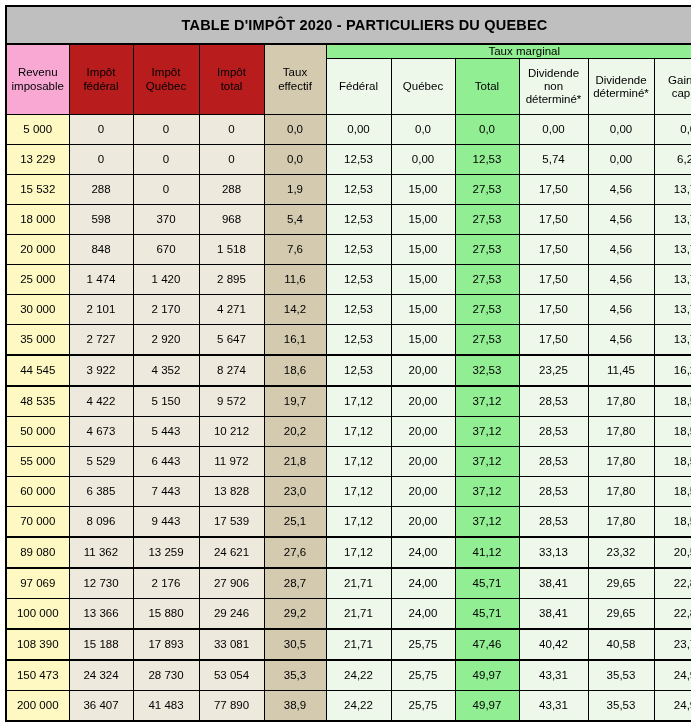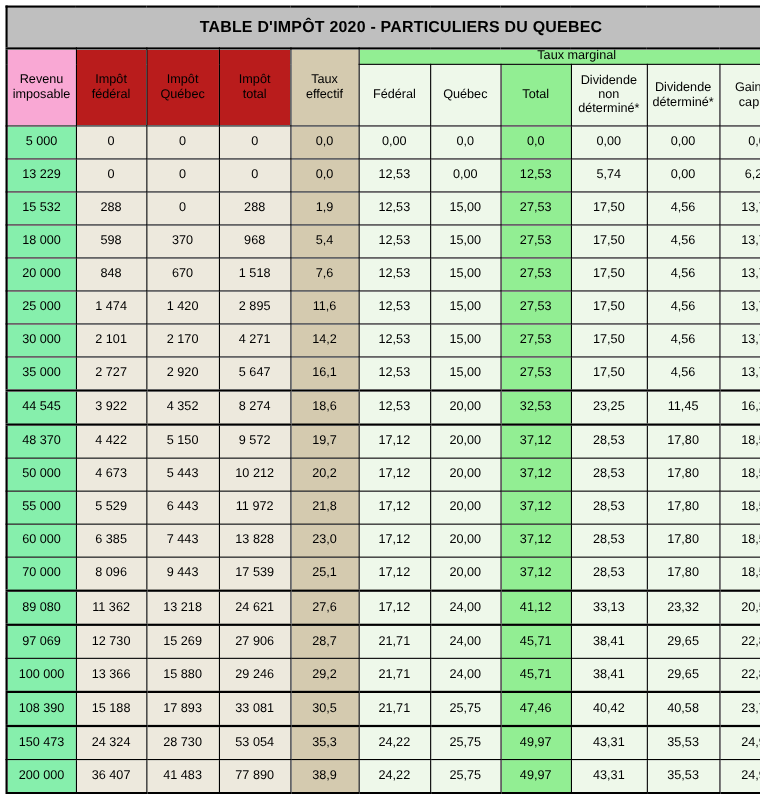--- a/index.html
+++ b/index.html
@@ -88,21 +88,21 @@
     border-bottom: 2px solid #000;
     padding: 0 2px;
   }
   tr.head-bot td {
     height: 55px;
   }
 
   
   tr.data-row td { height: 29px; }
   td.c-income {
-    background: #86efac;
+    background: #fef9c3;
     border-right: 2px solid #000;
   }
   td.c-cream { background: #ede9dd; }
   td.c-tan {
     background: #d4caaf;
     border-right: 2px solid #000;
   }
   td.c-lgreen { background: #eef8ea; }
   td.c-green  { background: #92ee93; }
 
@@ -293,21 +293,21 @@
           <td class="c-cream">8 274</td>
           <td class="c-tan">18,6</td>
           <td class="c-lgreen">12,53</td>
           <td class="c-lgreen">20,00</td>
           <td class="c-green">32,53</td>
           <td class="c-lgreen">23,25</td>
           <td class="c-lgreen">11,45</td>
           <td class="c-lgreen last-col">16,26</td>
         </tr>
         <tr class="data-row">
-          <td class="c-income">48 370</td>
+          <td class="c-income">48 535</td>
           <td class="c-cream">4 422</td>
           <td class="c-cream">5 150</td>
           <td class="c-cream">9 572</td>
           <td class="c-tan">19,7</td>
           <td class="c-lgreen">17,12</td>
           <td class="c-lgreen">20,00</td>
           <td class="c-green">37,12</td>
           <td class="c-lgreen">28,53</td>
           <td class="c-lgreen">17,80</td>
           <td class="c-lgreen last-col">18,56</td>
@@ -360,34 +360,34 @@
           <td class="c-lgreen">17,12</td>
           <td class="c-lgreen">20,00</td>
           <td class="c-green">37,12</td>
           <td class="c-lgreen">28,53</td>
           <td class="c-lgreen">17,80</td>
           <td class="c-lgreen last-col">18,56</td>
         </tr>
         <tr class="data-row band-end">
           <td class="c-income">89 080</td>
           <td class="c-cream">11 362</td>
-          <td class="c-cream">13 218</td>
+          <td class="c-cream">13 259</td>
           <td class="c-cream">24 621</td>
           <td class="c-tan">27,6</td>
           <td class="c-lgreen">17,12</td>
           <td class="c-lgreen">24,00</td>
           <td class="c-green">41,12</td>
           <td class="c-lgreen">33,13</td>
           <td class="c-lgreen">23,32</td>
           <td class="c-lgreen last-col">20,56</td>
         </tr>
         <tr class="data-row">
           <td class="c-income">97 069</td>
           <td class="c-cream">12 730</td>
-          <td class="c-cream">15 269</td>
+          <td class="c-cream">2 176</td>
           <td class="c-cream">27 906</td>
           <td class="c-tan">28,7</td>
           <td class="c-lgreen">21,71</td>
           <td class="c-lgreen">24,00</td>
           <td class="c-green">45,71</td>
           <td class="c-lgreen">38,41</td>
           <td class="c-lgreen">29,65</td>
           <td class="c-lgreen last-col">22,86</td>
         </tr>
         <tr class="data-row band-end">

